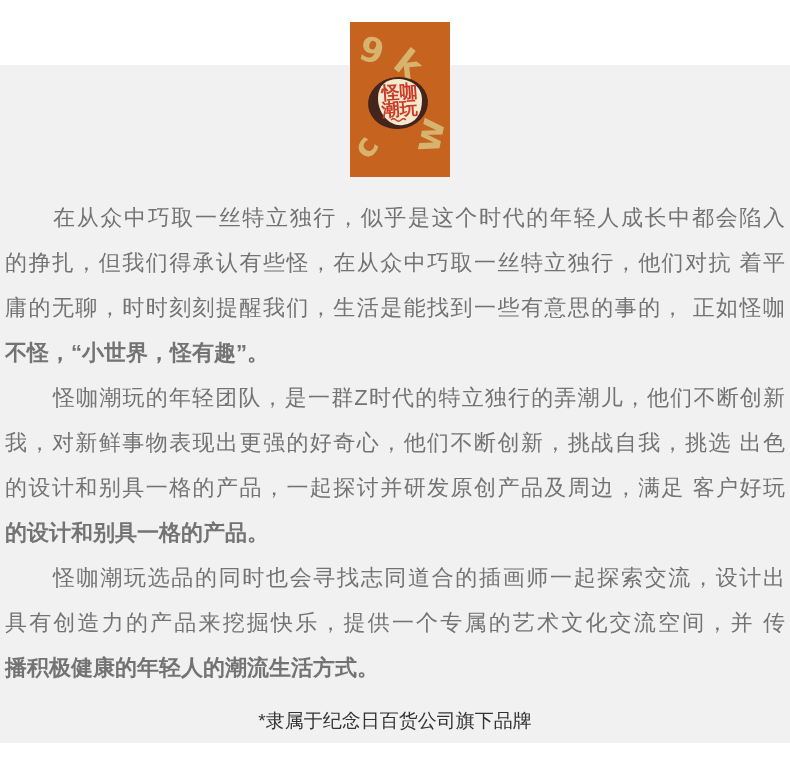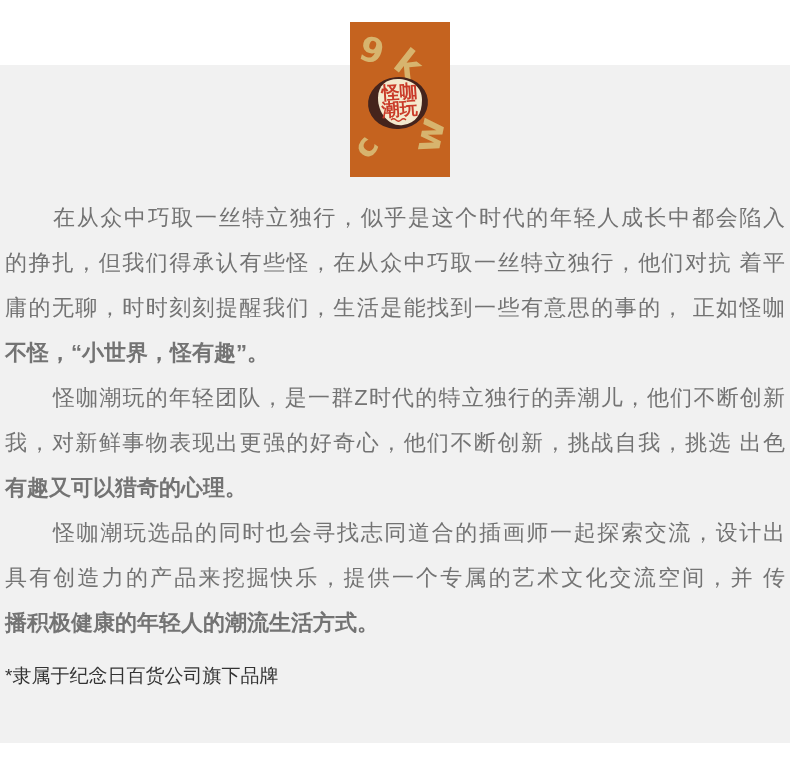--- a/index.html
+++ b/index.html
@@ -45,20 +45,21 @@
     text-align-last: justify;
     white-space: normal;
   }
   .line.first { text-indent: 48px; }
   .line.last  { text-align-last: left; font-weight: bold; }
   .footnote {
     margin-top: 8px;
     font-size: 19px;
     line-height: 45px;
     color: #333333;
+    text-align: center;
   }
 </style>
 </head>
 <body>
 
 <div class="page">
 
   <div class="logo">
     <svg viewBox="0 0 100 155" xmlns="http://www.w3.org/2000/svg">
       <rect x="0" y="0" width="100" height="155" fill="#c5631f"></rect>
@@ -85,21 +86,22 @@
       <div class="paragraph">
         <div class="line first">在从众中巧取一丝特立独行，似乎是这个时代的年轻人成长中都会陷入</div>
         <div class="line">的挣扎，但我们得承认有些怪，在从众中巧取一丝特立独行，他们对抗 着平</div>
         <div class="line">庸的无聊，时时刻刻提醒我们，生活是能找到一些有意思的事的， 正如怪咖</div>
         <div class="line last">不怪，“小世界，怪有趣”。</div>
       </div>
 
       <div class="paragraph">
         <div class="line first">怪咖潮玩的年轻团队，是一群Z时代的特立独行的弄潮儿，他们不断创新</div>
         <div class="line">我，对新鲜事物表现出更强的好奇心，他们不断创新，挑战自我，挑选 出色</div>
-        <div class="line last">有趣又可以猎奇的心理。</div>
+        <div class="line">的设计和别具一格的产品，一起探讨并研发原创产品及周边，满足 客户好玩</div>
+        <div class="line last">的设计和别具一格的产品。</div>
       </div>
 
       <div class="paragraph">
         <div class="line first">怪咖潮玩选品的同时也会寻找志同道合的插画师一起探索交流，设计出</div>
         <div class="line">具有创造力的产品来挖掘快乐，提供一个专属的艺术文化交流空间，并 传</div>
         <div class="line last">播积极健康的年轻人的潮流生活方式。</div>
       </div>
 
       <div class="footnote">*隶属于纪念日百货公司旗下品牌</div>
     </div>

